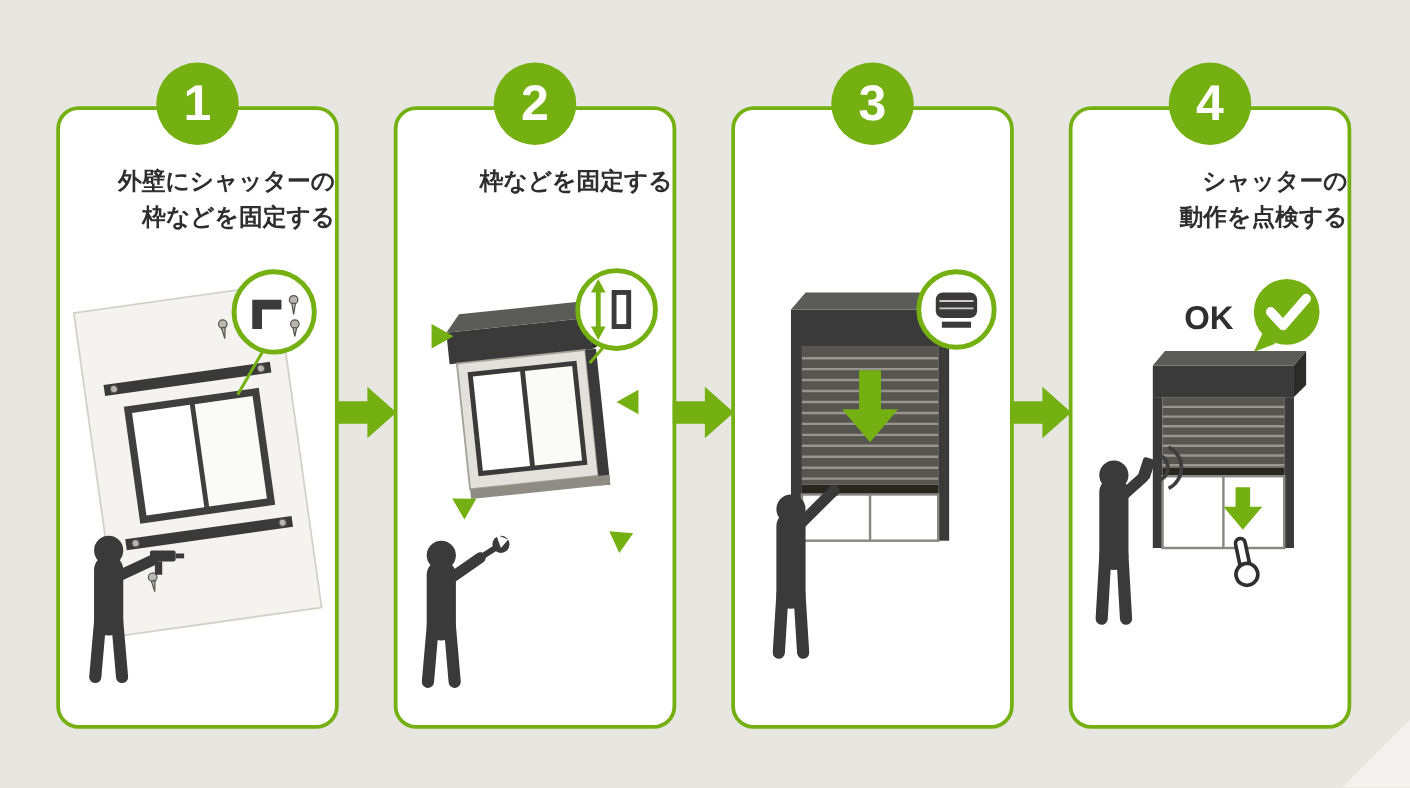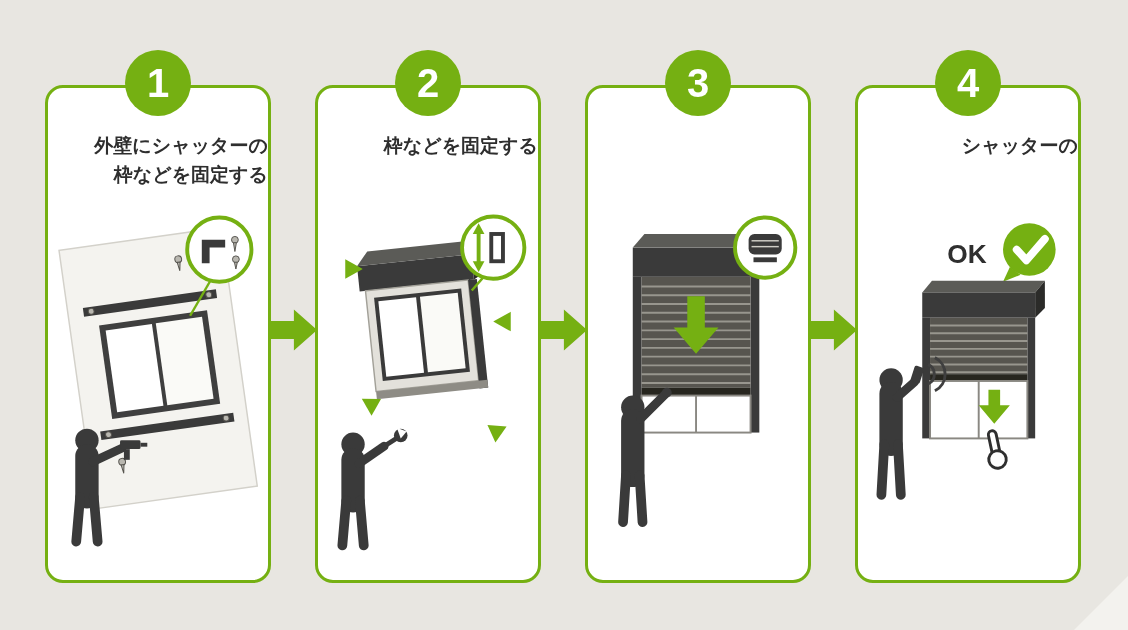--- a/index.html
+++ b/index.html
@@ -209,20 +209,21 @@
   <svg class="flow-arrow fa3" viewBox="0 0 56 48">
     <polygon points="0,14 29,14 29,1 55,24 29,47 29,34 0,34" class="fill-green"></polygon>
   </svg>
 
   <div class="card c4">
     <div class="badge">
       <span>4</span>
     </div>
     <div class="title">
       <div>シャッターの</div>
+      <div>動作を点検する</div>
     </div>
     <svg class="illus" viewBox="0 0 226 372">
       <text x="112" y="66" text-anchor="middle" class="ok-text">OK</text>
       <g>
         <circle cx="176" cy="52" r="27" class="fill-green"></circle>
         <polygon points="156,70 149,85 167,78" class="fill-green"></polygon>
         <path d="M163 52 l10 11 l19 -22" fill="none" stroke="#ffffff" stroke-width="8" stroke-linecap="round" stroke-linejoin="round"></path>
       </g>
       <g>
         <rect x="66" y="96" width="116" height="26" class="fill-dark"></rect>

